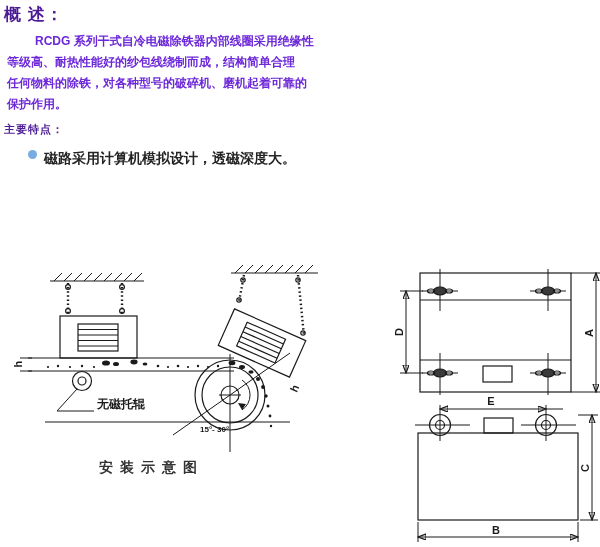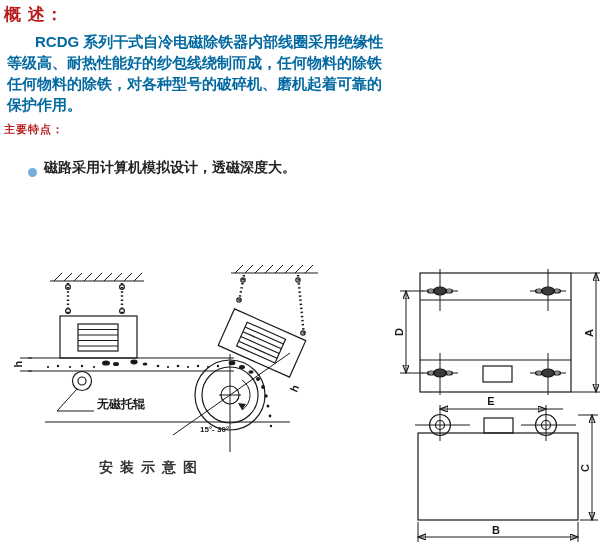--- a/index.html
+++ b/index.html
@@ -2,34 +2,34 @@
 <html><head>
 <meta charset="utf-8">
 <style>
   html,body{margin:0;padding:0;}
   body{
     width:600px;height:547px;background:#ffffff;position:relative;
     font-family:"Liberation Sans","DejaVu Sans",sans-serif;
     color:#222222;overflow:hidden;
   }
   .red-heading{
-    position:absolute;left:4px;color:#b91c1c;font-weight:bold;
+    position:absolute;left:4px;color:#4c1d95;font-weight:bold;
     font-size:17px;letter-spacing:1px;
   }
   #overview-heading{top:3px;}
   #features-heading{top:122px;font-size:11px;}
   .paragraph{
     position:absolute;left:7px;top:31px;width:366px;
-    font-size:15px;line-height:21px;font-weight:600;color:#0369a1;
+    font-size:12px;line-height:21px;font-weight:600;color:#6d28d9;
   }
   .paragraph .pline{white-space:nowrap;}
   .paragraph .pline:first-child{text-indent:28px;}
   .feature-list{position:absolute;left:28px;top:150px;}
   .feature-item{
-    display:flex;align-items:flex-end;height:27px;
+    display:flex;align-items:flex-start;height:27px;
     font-size:14px;font-weight:600;color:#242424;white-space:nowrap;
   }
   .bullet-dot{
     width:9px;height:9px;border-radius:50%;background:#76ace0;
     margin-right:7px;flex:0 0 auto;
   }
   #install-caption{
     position:absolute;left:99px;top:459px;font-size:14px;font-weight:bold;
     color:#333;letter-spacing:7px;white-space:nowrap;
   }
@@ -49,21 +49,21 @@
   svg .dimlabel{font-size:11px;font-weight:bold;}
   svg .chain{stroke-width:2.4;stroke-dasharray:1.5 2.6;}
 </style>
 </head>
 <body>
 
 <div class="red-heading" id="overview-heading">概 述：</div>
 
 <div class="paragraph">
   <div class="pline">RCDG 系列干式自冷电磁除铁器内部线圈采用绝缘性</div>
-  <div class="pline">等级高、耐热性能好的纱包线绕制而成，任何物料的除铁</div>
+  <div class="pline">等级高、耐热性能好的纱包线绕制而成，结构简单合理</div>
   <div class="pline">任何物料的除铁，对各种型号的破碎机、磨机起着可靠的</div>
   <div class="pline">保护作用。</div>
 </div>
 
 <div class="red-heading" id="features-heading">主要特点：</div>
 
 <div class="feature-list">
   <div class="feature-item">
     <span class="bullet-dot"></span>
     <span>磁路采用计算机模拟设计，透磁深度大。</span>

